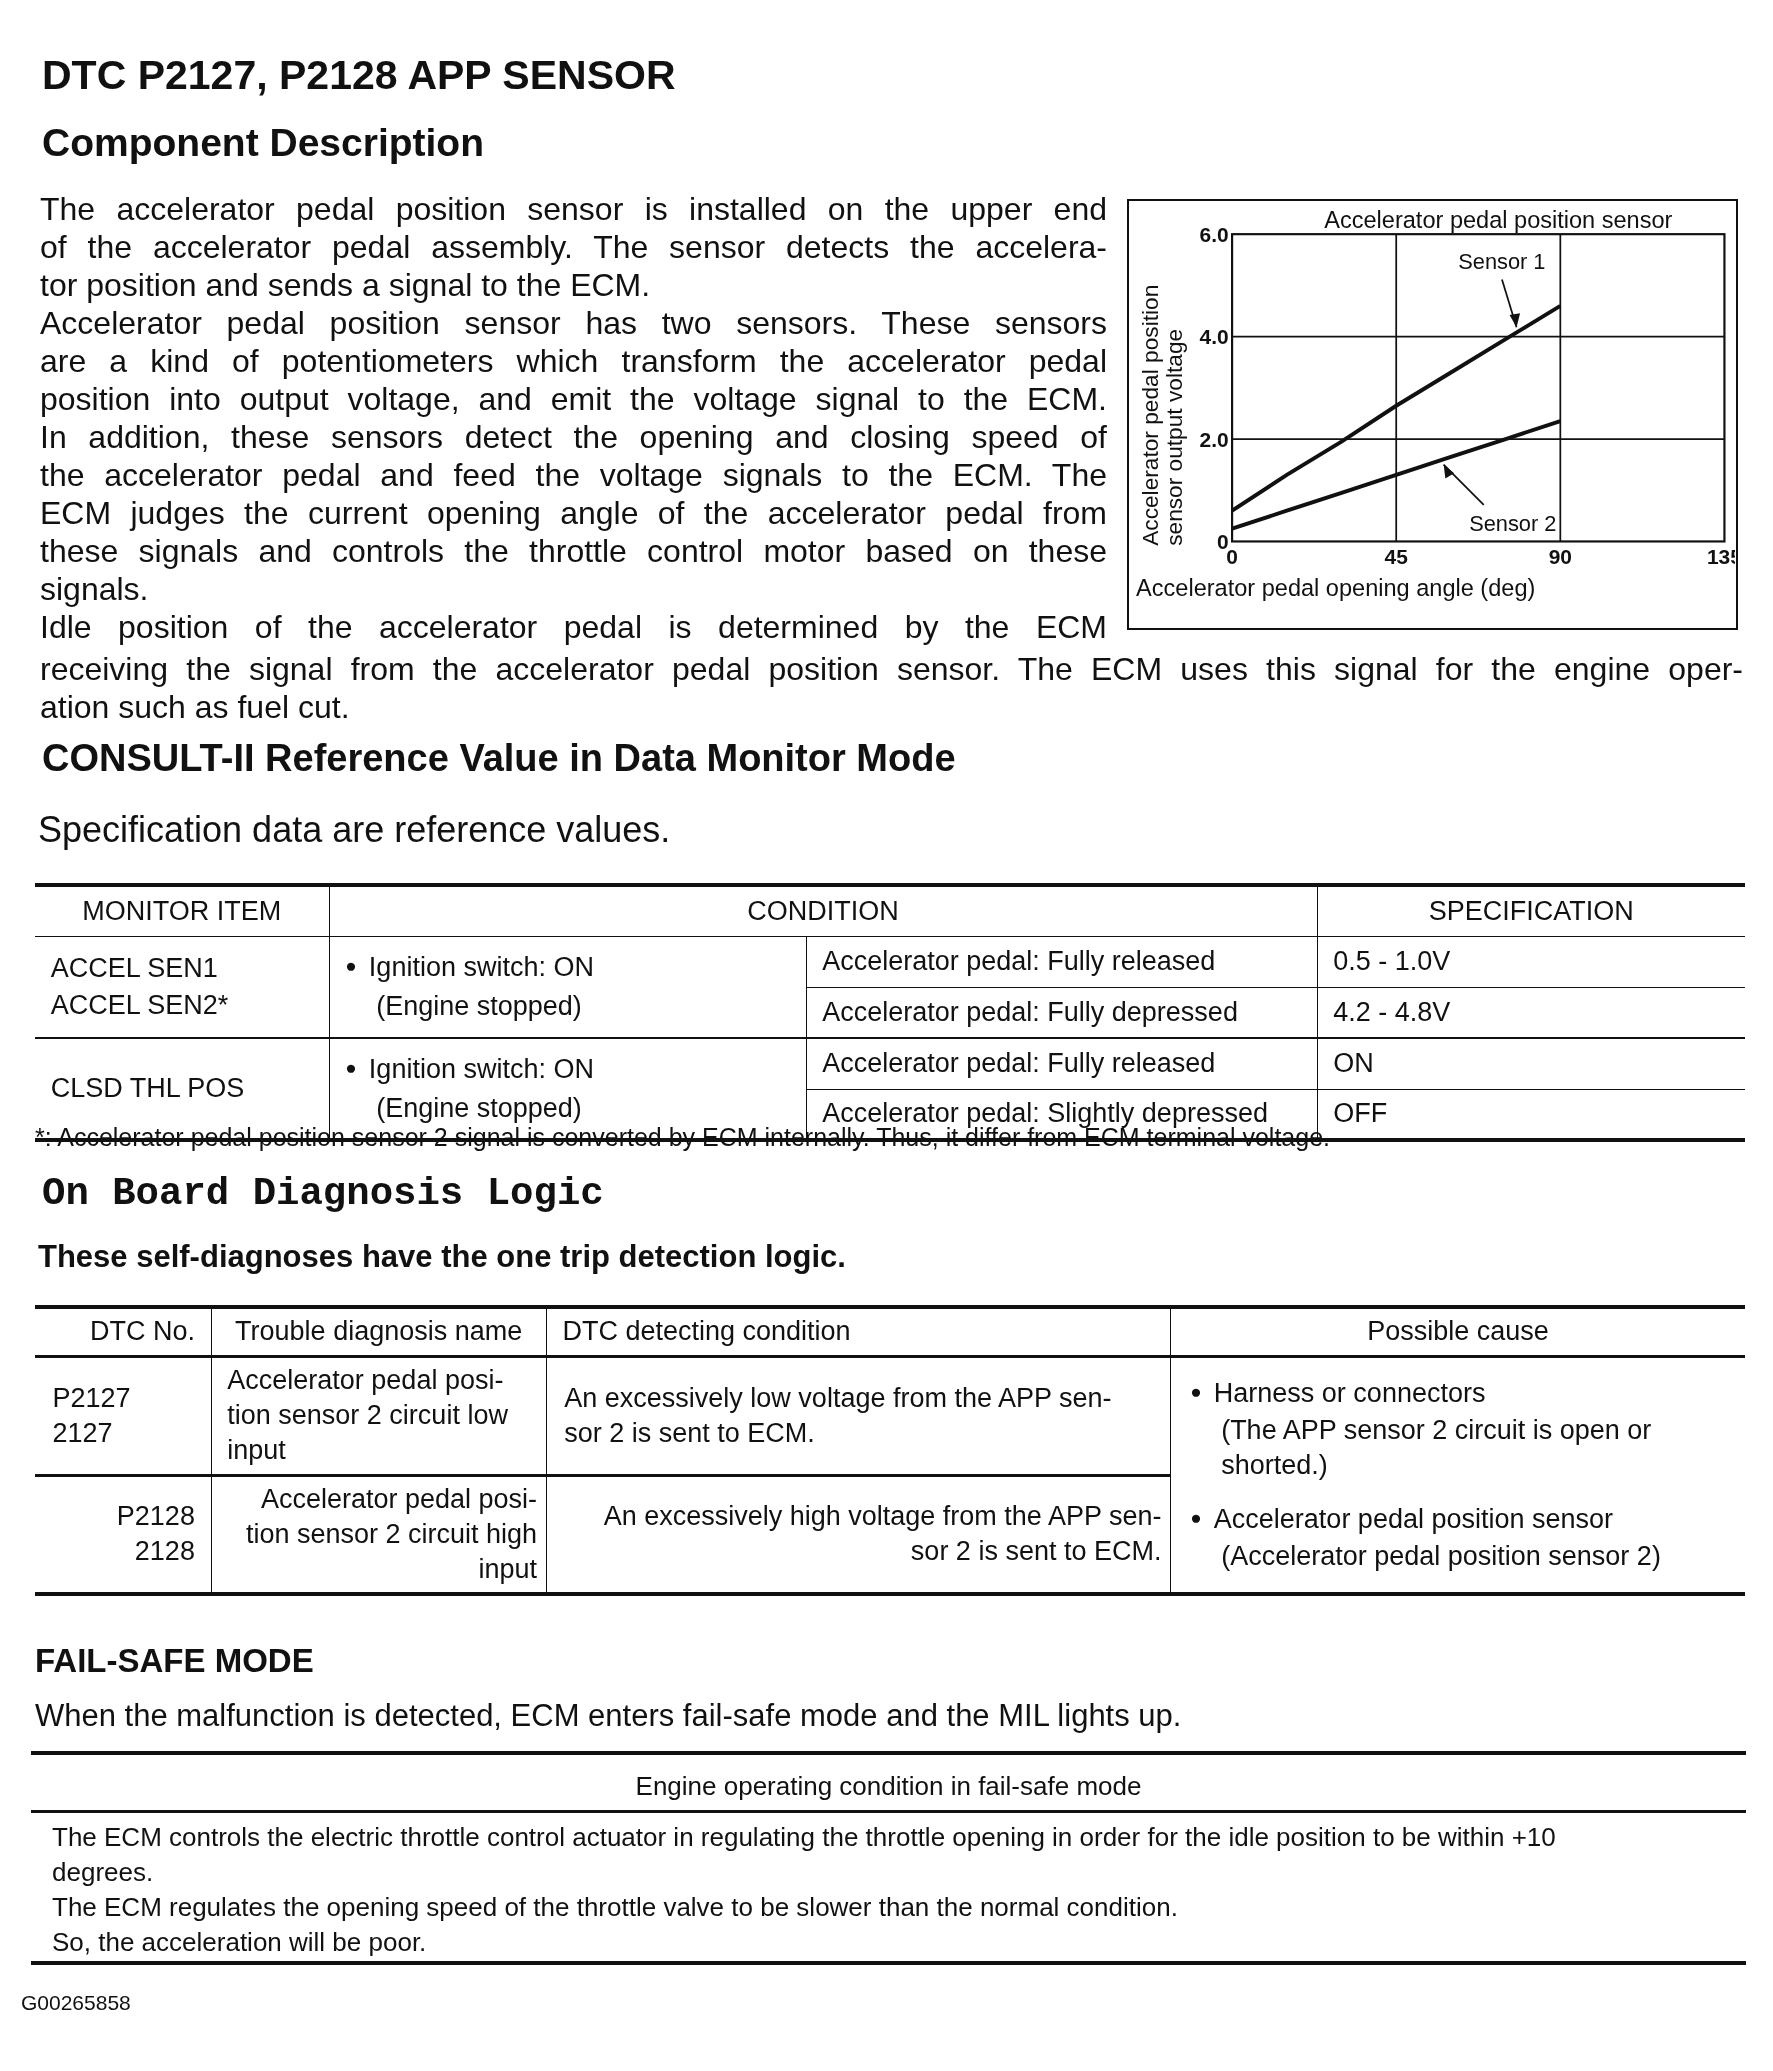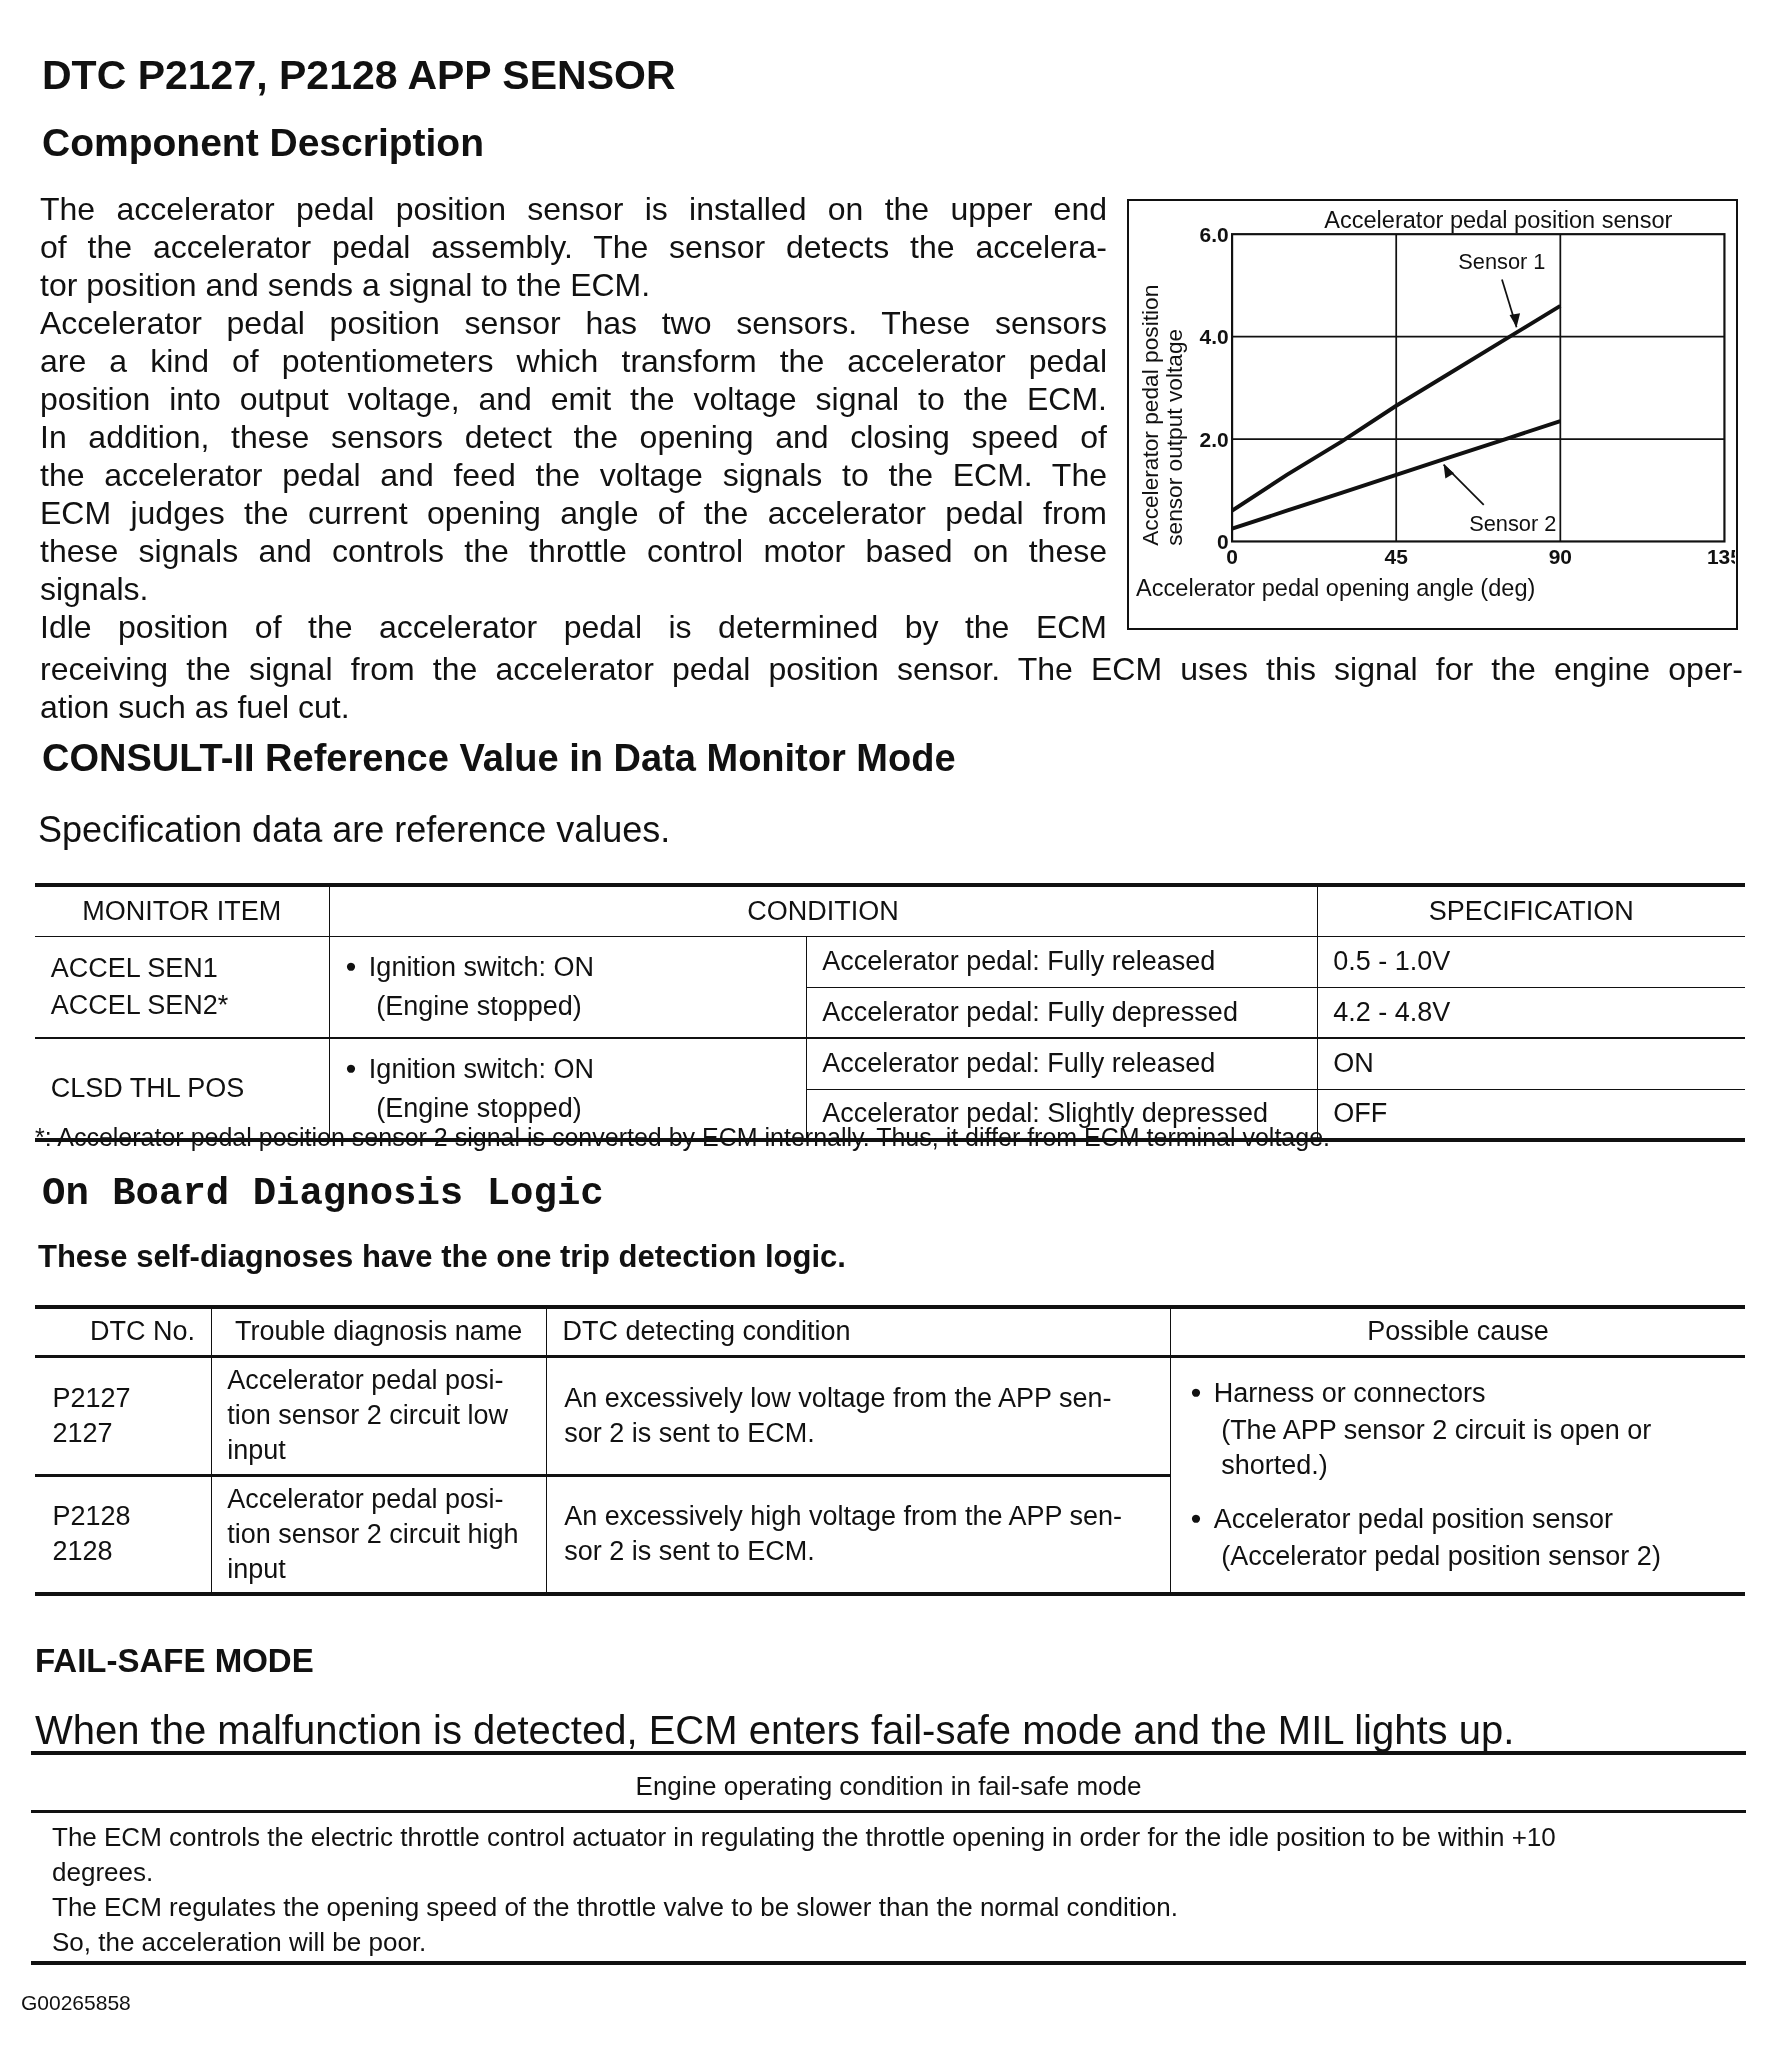--- a/index.html
+++ b/index.html
@@ -188,40 +188,40 @@
       <div>sor 2 is sent to ECM.</div>
     </td>
     <td rowspan="2" style="line-height:35px; padding-left:19px;">
       <div class="bullet">Harness or connectors</div>
       <div style="padding-left:31px;">(The APP sensor 2 circuit is open or</div>
       <div style="padding-left:31px; margin-bottom:19px;">shorted.)</div>
       <div class="bullet">Accelerator pedal position sensor</div>
       <div style="padding-left:31px;">(Accelerator pedal position sensor 2)</div>
     </td>
   </tr>
-  <tr class="thick-bot" style="height:119px;">
+  <tr class="thick-bot" style="height:119px;text-align:right;">
     <td style="border-right:1.7px solid #111; line-height:35px; padding-left:17.5px;">
       <div>P2128</div>
       <div>2128</div>
     </td>
     <td style="border-right:1.7px solid #111; line-height:35px; padding:0 8.7px 0 15.7px;">
       <div>Accelerator pedal posi-</div>
       <div>tion sensor 2 circuit high</div>
       <div>input</div>
     </td>
     <td style="border-right:1.7px solid #111; line-height:35px; padding:0 8.7px 0 17.5px;">
       <div>An excessively high voltage from the APP sen-</div>
       <div>sor 2 is sent to ECM.</div>
     </td>
   </tr>
 </tbody>
   </table>
 
 <h2 class="sec" style="top:1642px; left:35px; font-size:33px;">FAIL-SAFE MODE</h2>
-<div class="abs" style="left:35px; top:1698px; font-size:40px;margin-top:10px;">When the malfunction is detected, ECM enters fail-safe mode and the MIL lights up.</div>
+<div class="abs" style="left:35px; top:1698px; font-size:31px;">When the malfunction is detected, ECM enters fail-safe mode and the MIL lights up.</div>
 
 <div class="abs" style="left:31px; top:1751px; width:1715px; border-top:4.4px solid #111;"></div>
 <div class="abs" style="left:31px; top:1771px; width:1715px; text-align:center; font-size:26px;">Engine operating condition in fail-safe mode</div>
 <div class="abs" style="left:31px; top:1810px; width:1715px; border-top:3.5px solid #111;"></div>
 <div class="abs" style="left:52px; top:1820px; width:1686px; font-size:26px; line-height:35px;">
   <div>The ECM controls the electric throttle control actuator in regulating the throttle opening in order for the idle position to be within +10</div>
   <div>degrees.</div>
   <div>The ECM regulates the opening speed of the throttle valve to be slower than the normal condition.</div>
   <div>So, the acceleration will be poor.</div>
 </div>

